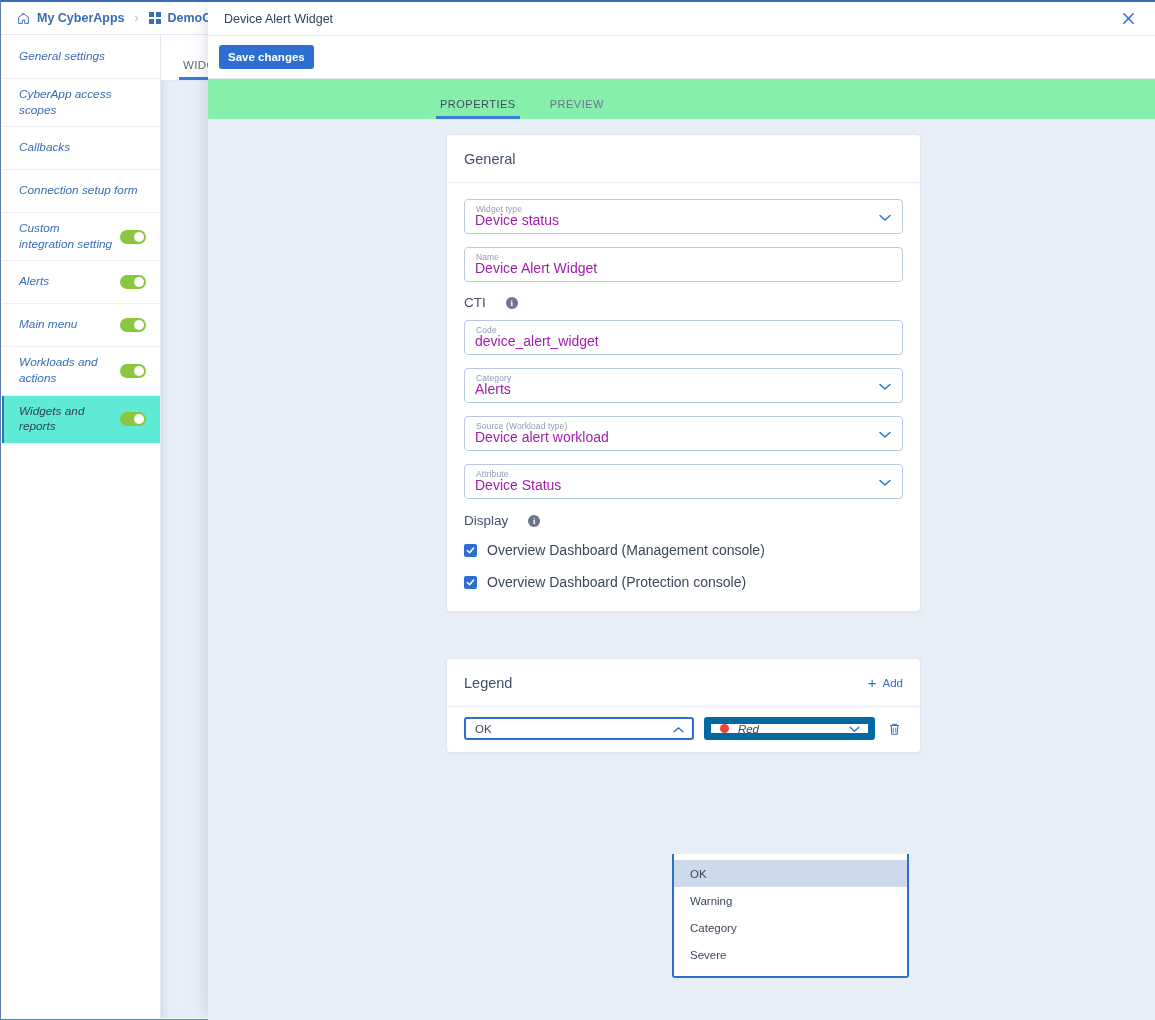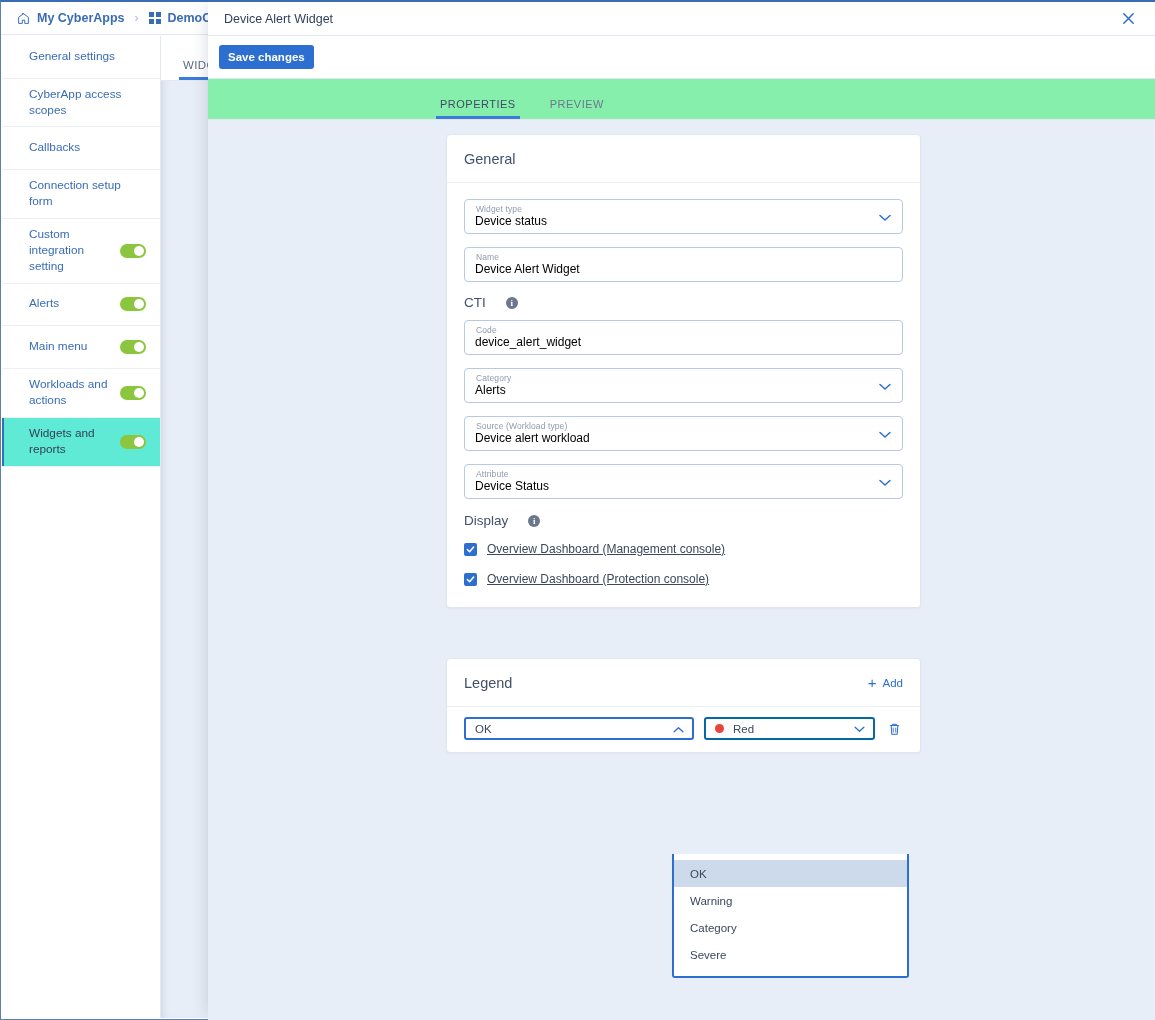--- a/index.html
+++ b/index.html
@@ -40,26 +40,27 @@
   .sidebar {
     position: absolute; left: 1px; top: 34px; bottom: 1px;
     width: 159px;
     background: #fff;
     border-right: 1px solid #e3e7ef;
     overflow: hidden;
   }
   .side-item {
     min-height: 42.6px;
     display: flex; align-items: center; justify-content: space-between;
-    padding: 8px 14px 8px 27px;
+    padding: 8px 14px 8px 17px;
     border-bottom: 1px solid #eceff4;
     font-size: 11.8px;
     color: #3a6cb5;
     line-height: 1.35;
     position: relative;
+    font-style: italic;
   }
   .side-item.selected {
     background: #5eead4;
     color: #32425a;
   }
   .side-item.selected::before {
     content: ""; position: absolute; left: -1px; top: 0; bottom: 0;
     width: 3px; background: #3a6cb5;
   }
   .side-label { padding-right: 6px; }
@@ -190,21 +191,21 @@
     margin-bottom: 13px;
     background: #fff;
     display: flex; align-items: flex-end;
     padding: 0 10px 5px 10px;
   }
   .field .flabel {
     position: absolute; top: 4px; left: 11px;
     font-size: 8.5px; color: #8f9bad;
     letter-spacing: .1px;
   }
-  .field .fvalue { font-size: 12px; color: #000000; }
+  .field .fvalue { font-size: 14px; color: #a21caf; }
   .field .chev {
     position: absolute; right: 11px; top: 50%;
     transform: translateY(-50%);
     color: #2d6fd1;
   }
   .field.select { cursor: default; }
 
   .inline-head {
     display: flex; align-items: center; gap: 20px;
     margin: 5px 0 10px 0;
@@ -228,39 +229,39 @@
     margin-bottom: 16px;
   }
   .check-row:last-child { margin-bottom: 2px; }
   .cbox {
     width: 13px; height: 13px; border-radius: 2px;
     background: #2d6fd1;
     display: flex; align-items: center; justify-content: center;
     flex: 0 0 13px;
   }
   .cbox svg { display: block; }
-  .check-label { font-size: 12px; color: #3b475c; text-decoration: underline; }
+  .check-label { font-size: 14px; color: #3b475c; }
 
   
   .legend-row {
     display: flex; align-items: center;
     padding: 10px 17px 12px 17px;
     gap: 10px;
   }
   .combo {
     height: 23px; border-radius: 3px;
     background: #fff;
     display: flex; align-items: center;
     padding: 0 9px;
     font-size: 11.5px; color: #3b475c;
     position: relative;
   }
   .combo .cchev { position: absolute; right: 8px; top: 50%; transform: translateY(-50%); color: #2d6fd1; }
   #legend-value-combo { width: 235px; border: 2px solid #2d6fd1; }
-  #legend-color-combo { width: 175px; border: 2px solid #0369a1; gap: 9px; }
+  #legend-color-combo { width: 175px; border: 7px solid #0369a1; gap: 9px; font-style: italic; }
   .swatch { width: 9px; height: 9px; border-radius: 50%; background: #e8443a; flex: 0 0 9px; }
   .trash { width: 18px; color: #2d6fd1; display: flex; align-items: center; justify-content: center; }
 
   
   .dropdown {
     position: absolute;
     left: 464px; top: 734px; width: 237px;
     background: #fff;
     border: 2px solid #2d6fd1;
     border-top: none;

